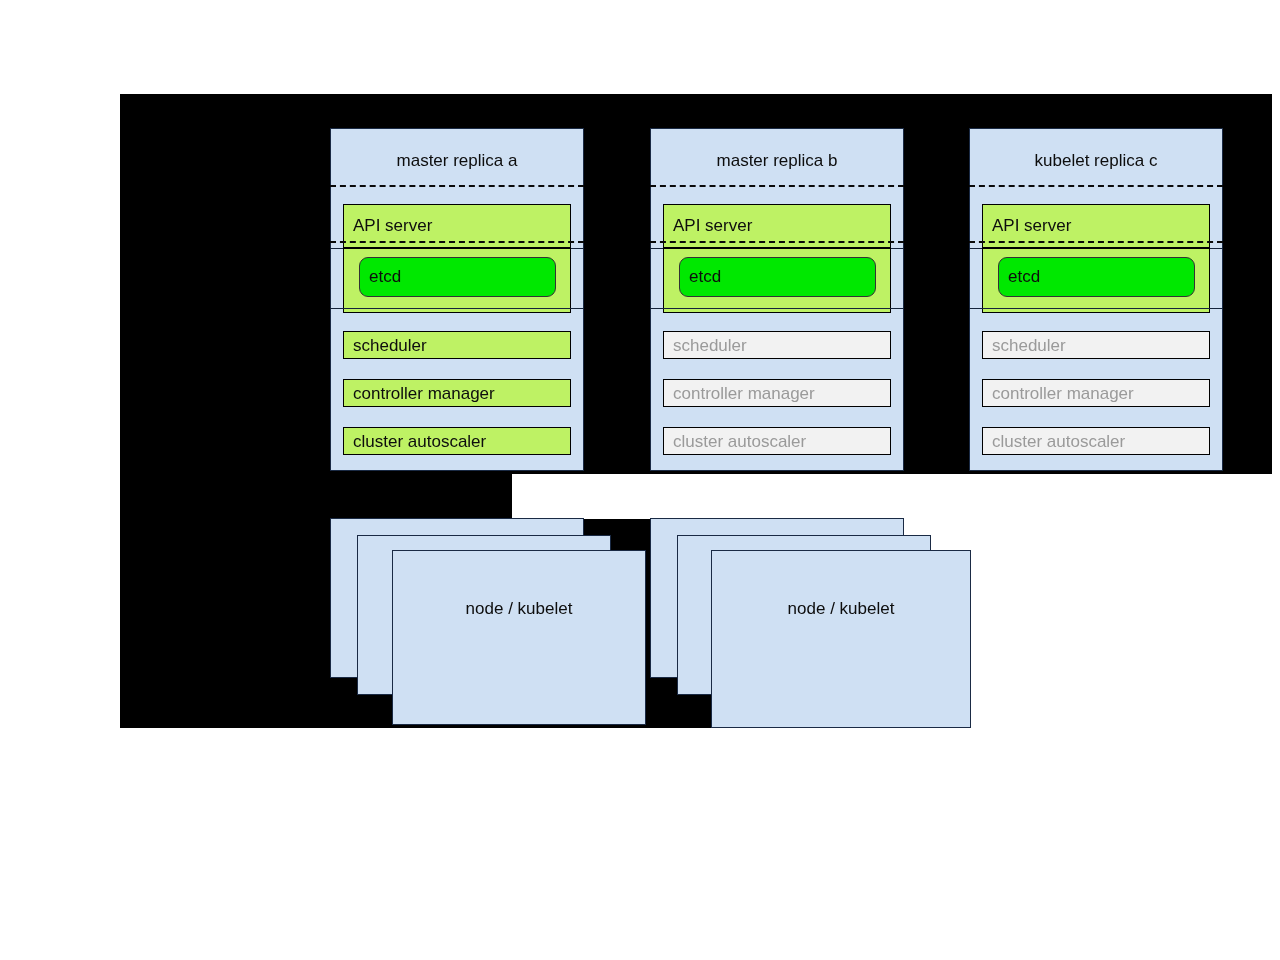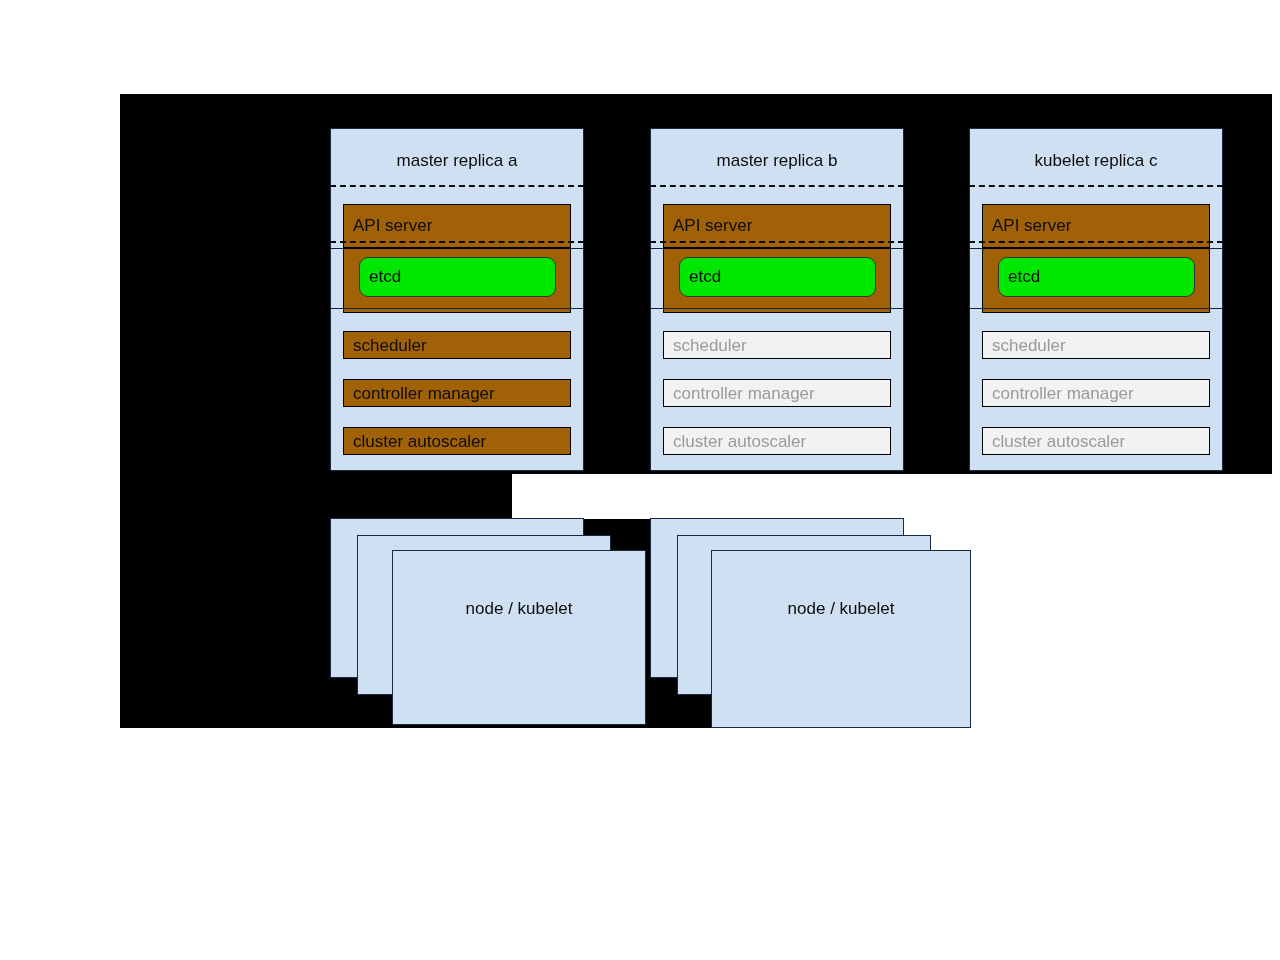--- a/index.html
+++ b/index.html
@@ -9,21 +9,21 @@
     -webkit-font-smoothing:antialiased;
   }
   #stage{position:absolute;left:0;top:0;width:1025px;height:960px;padding-left:48px;}
 
   
   .blk{position:absolute;background:#000000;}
 
   
   .box{position:absolute;box-sizing:border-box;border:1px solid #000000;}
   .blue{background:#cfe0f3;border-color:#1a2a44;}
-  .orange{background:#a16207;border-color:#000000;}
+  .orange{background:#bef264;border-color:#000000;}
   .green{background:#00e800;border-color:#333333;border-radius:9px;}
   .grey{background:#f2f2f2;border-color:#000000;}
 
   .lbl{position:absolute;font-size:17px;color:#0d0d0d;white-space:nowrap;}
   .lbl-c{left:0;right:0;text-align:center;}
   .lbl-l{left:9px;}
   .muted{color:#9a9a9a;}
 
   
   .dash{position:absolute;height:0;border-top:2px dashed #0a0a0a;}

